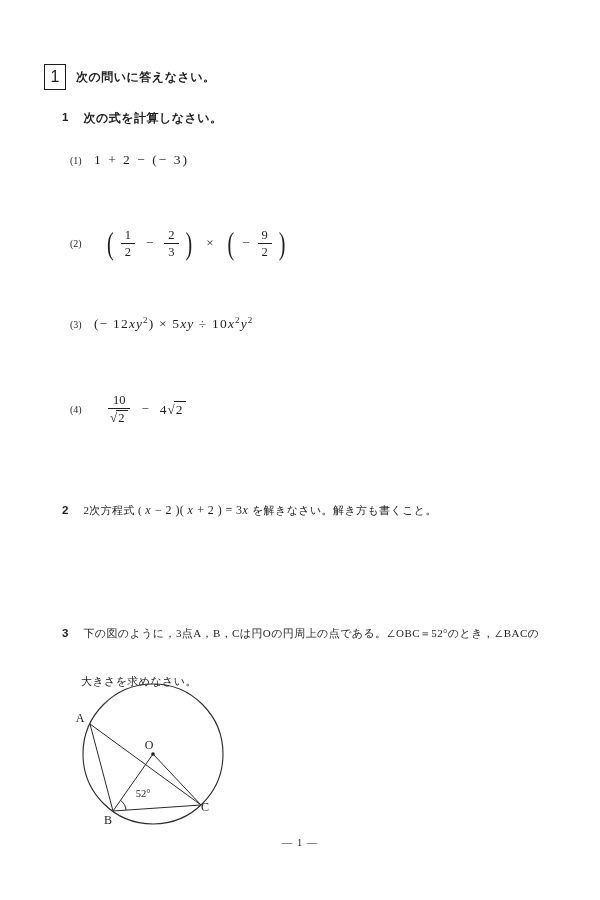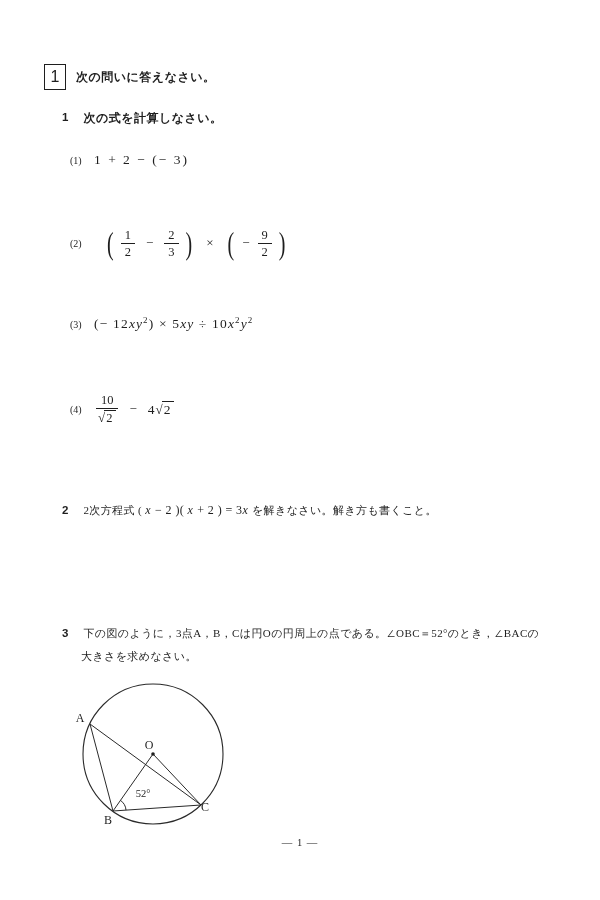--- a/index.html
+++ b/index.html
@@ -86,37 +86,37 @@
     </span>
   </div>
 
   <div class="abs item" style="left:70px; top:315px; height:18px;">
     <span class="ilabel">(3)</span>
     <span class="expr math" style="letter-spacing:1.2px;font-family:Liberation Serif, serif;"><span>(− 12</span><span class="var">xy</span><sup>2</sup><span>) × 5</span><span class="var">xy</span><span> ÷ 10</span><span class="var">x</span><sup>2</sup><span class="var">y</span><sup>2</sup></span>
   </div>
 
   <div class="abs item math" style="left:70px; top:388px; height:42px;">
     <span class="ilabel">(4)</span>
-    <span style="margin-left:8px;">
+    <span style="margin-left:20px;">
       <span class="frac"><span class="fnum">10</span><span class="fden"><span class="rsign">√</span><span class="rbar">2</span></span></span>
       <span class="op">−</span>
       <span style="font-size:13.5px; vertical-align:middle;"><span class="coef">4</span><span class="rsign">√</span><span class="rbar">2</span></span>
     </span>
   </div>
 
   <div class="abs qrow" style="left:62px; top:503px;">
     <span class="qnum">2</span>
     <span class="ptext"><span>2次方程式 ( </span><span class="mseg var">x</span><span class="mseg"> − 2 )( </span><span class="mseg var">x</span><span class="mseg"> + 2 ) = 3</span><span class="mseg var">x</span><span> を解きなさい。解き方も書くこと。</span></span>
   </div>
 
   <div class="abs qrow" style="left:62px; top:626px;">
     <span class="qnum">3</span>
     <span class="ptext">下の図のように，3点A，B，Cは円Oの円周上の点である。∠OBC＝52°のとき，∠BACの</span>
   </div>
-  <div class="abs ptext" style="left:81px; top:649px;">大きさを求めなさい。</div>
+  <div class="abs ptext" style="left:81px; top:674px;">大きさを求めなさい。</div>
 
   <svg class="abs" style="left:55px; top:670px;" width="200" height="162" viewBox="0 0 200 162">
     <circle cx="98" cy="84" r="70" fill="none" stroke="#2a2a2a" stroke-width="1.1"></circle>
     <line x1="35" y1="54" x2="58" y2="141" stroke="#2a2a2a" stroke-width="1"></line>
     <line x1="35" y1="54" x2="146" y2="135" stroke="#2a2a2a" stroke-width="1"></line>
     <line x1="58" y1="141" x2="146" y2="135" stroke="#2a2a2a" stroke-width="1"></line>
     <line x1="58" y1="141" x2="98" y2="84" stroke="#2a2a2a" stroke-width="1"></line>
     <line x1="98" y1="84" x2="146" y2="135" stroke="#2a2a2a" stroke-width="1"></line>
     <path d="M 71 140.1 A 13 13 0 0 0 65.5 130.4" fill="none" stroke="#2a2a2a" stroke-width="1"></path>
     <circle cx="98" cy="84" r="1.8" fill="#1e1e1e"></circle>

